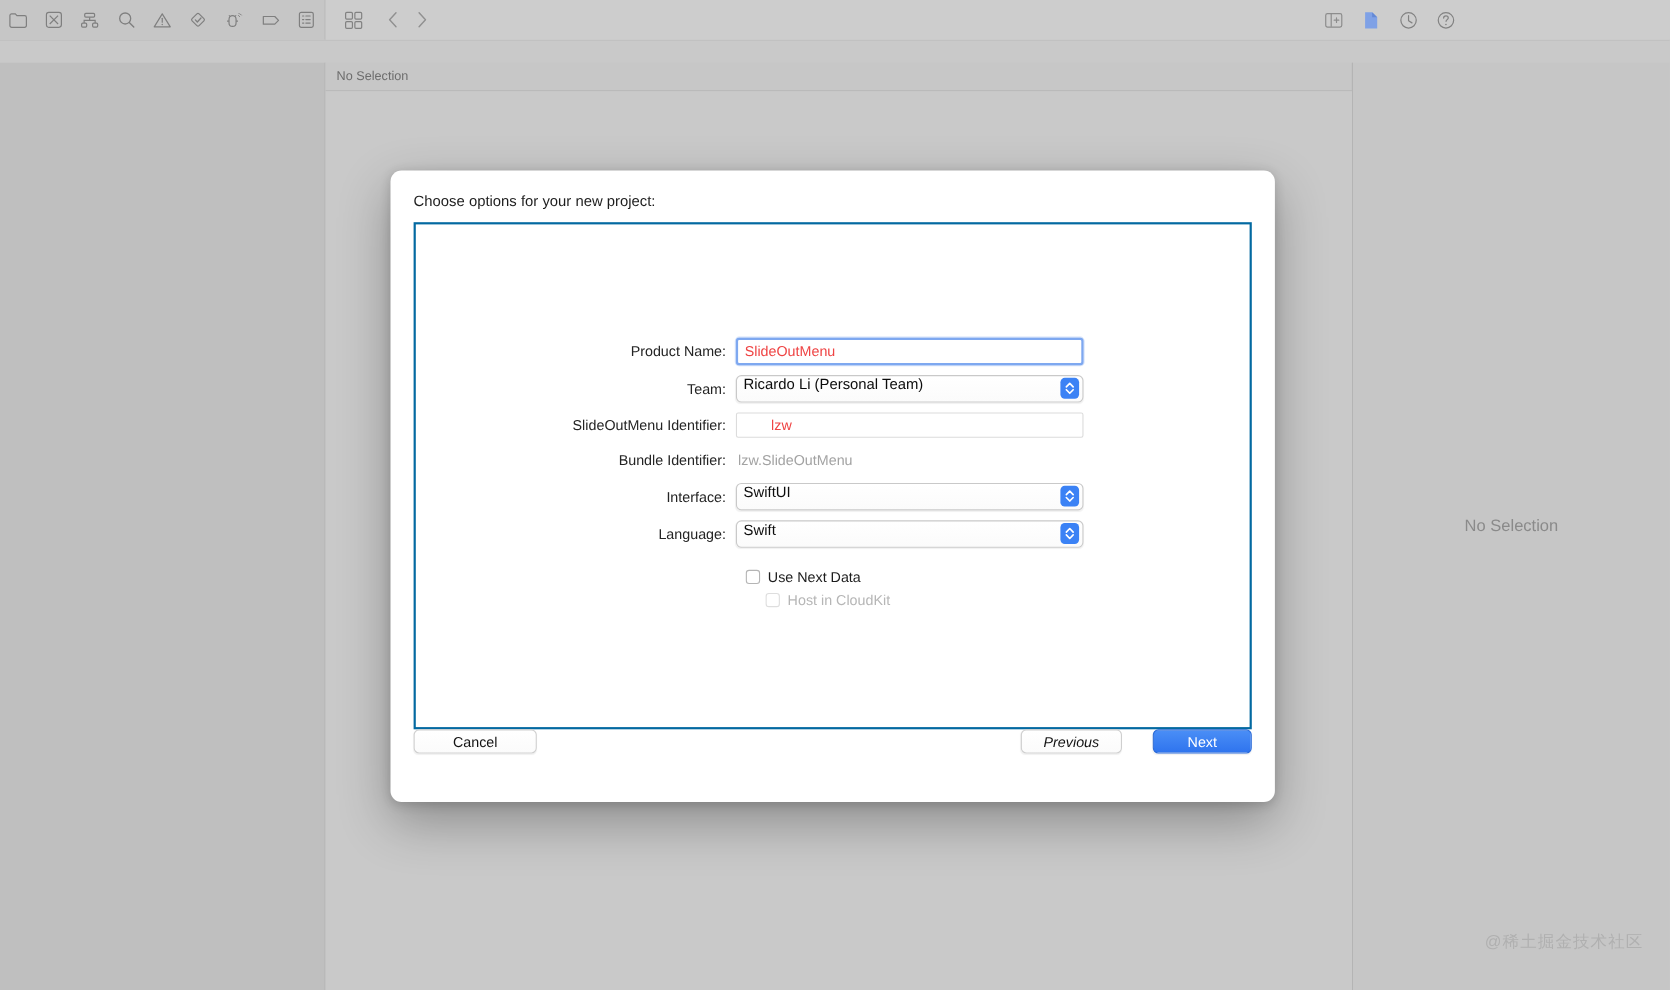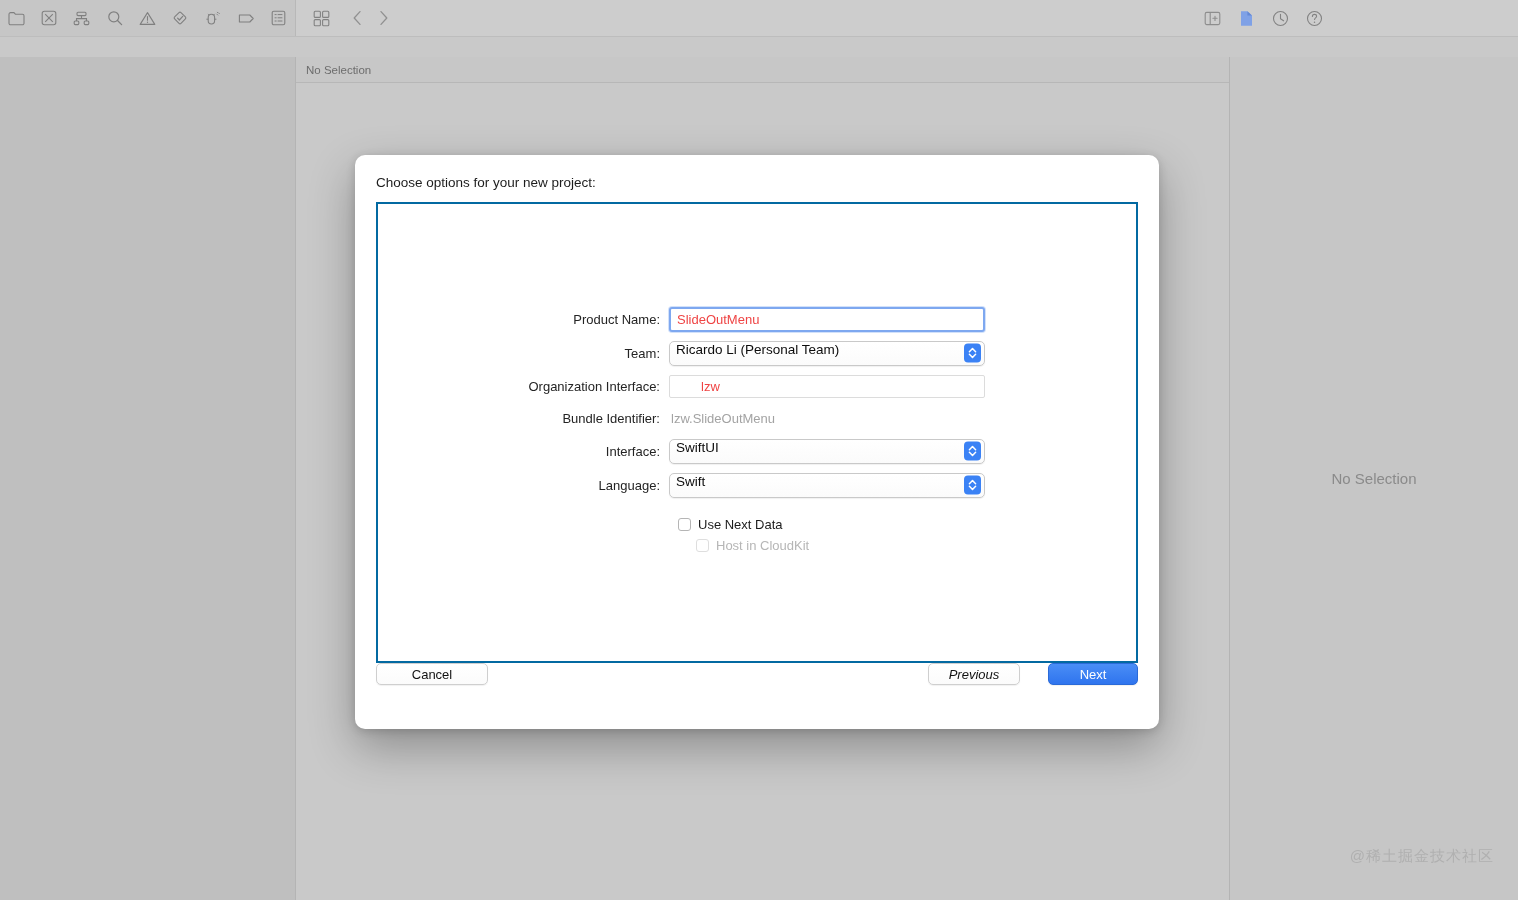--- a/index.html
+++ b/index.html
@@ -498,21 +498,21 @@
                 <span class="stepper">
                   <svg width="9" height="13" viewBox="0 0 9 13">
                       <path d="M1.4 5.2L4.5 2l3.1 3.2M1.4 7.8L4.5 11l3.1-3.2" fill="none" stroke="#fff" stroke-width="1.5" stroke-linecap="round" stroke-linejoin="round"></path>
                     </svg>
                 </span>
               </div>
             </div>
           </div>
 
           <div class="row">
-            <div class="row-label">Organization Interface:</div>
+            <div class="row-label">SlideOutMenu Identifier:</div>
             <div class="field-wrap">
               <input class="txt plain" value="lzw" style="">
             </div>
           </div>
 
           <div class="row">
             <div class="row-label">Bundle Identifier:</div>
             <div class="field-wrap">
               <div class="static-val">lzw.SlideOutMenu</div>
             </div>

